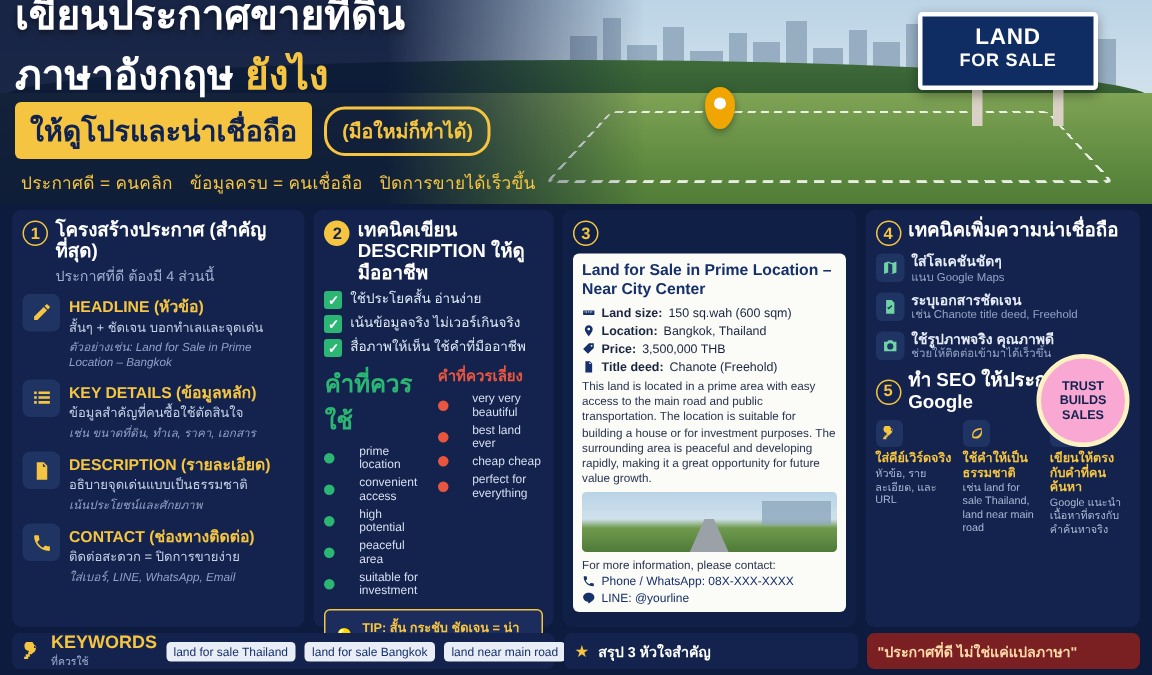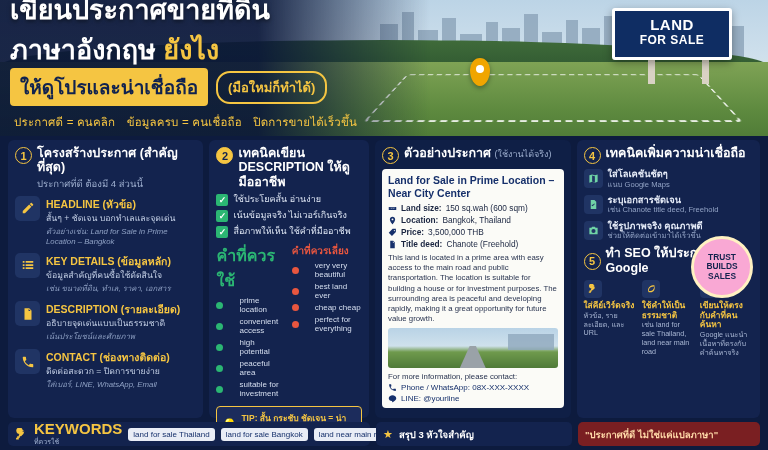--- a/index.html
+++ b/index.html
@@ -178,21 +178,21 @@
   .seo-ic svg { width: 10px; height: 10px; fill: #f5c542; }
   .seo-t { color: #f5c542; font-size: 8.4px; font-weight: bold; line-height: 1.15; }
   .seo-d { color: #a9b7d4; font-size: 7.2px; line-height: 1.22; margin-top: 1px; }
 
   
   .footer { position: absolute; left: 8px; top: 422px; width: 752px; height: 24px; display: flex; gap: 6px; }
   .fbox { background: #13234e; border-radius: 5px; display: flex; align-items: center; padding: 0 7px; gap: 6px; }
   .f1 { width: 362px; }
   .f2 { width: 196px; }
   .f3 { width: 182px; background: #7a1f22; }
-  .kw-lbl { color: #f5c542; font-size: 15px; font-weight: bold; line-height: 1.05; }
+  .kw-lbl { color: #f5c542; font-size: 12px; font-weight: bold; line-height: 1.05; }
   .kw-sub { color: #9fb0d0; font-size: 7px; }
   .kw { background: #e9edf6; color: #16306b; font-size: 8px; padding: 2px 5px; border-radius: 3px; white-space: nowrap; }
   .star { color: #f5c542; font-size: 11px; }
   .f2 .txt { color: #fff; font-size: 9.5px; font-weight: bold; }
   .f3 .txt { color: #ffd9a8; font-size: 9.5px; font-weight: bold; }
 </style>
 </head>
 <body>
 
 <div class="page">
@@ -377,24 +377,20 @@
 
       <div class="tip">
         <div class="b">💡</div>
         <span>TIP: สั้น กระชับ ชัดเจน = น่าเชื่อถือ</span>
       </div>
     </div>
 
     <div class="col col3">
       <div class="col-head">
         <div class="num">3</div>
-        <div class="col-title">
-          <span>ตัวอย่างประกาศ</span>
-          <span style="color:#9fb0d0;font-size:9px;font-weight:normal">(ใช้งานได้จริง)</span>
-        </div>
       </div>
 
       <div class="card">
         <h4>Land for Sale in Prime Location – Near City Center</h4>
 
         <div class="kv">
           <svg viewBox="0 0 24 24">
               <path d="M2 8h20v8H2V8zm3 1v3H6V9h1zm3 0v4h1V9H8zm3 0v3h1V9h-1zm3 0v4h1V9h-1zm3 0v3h1V9h-1z"></path>
             </svg>
           <b>Land size:</b>

